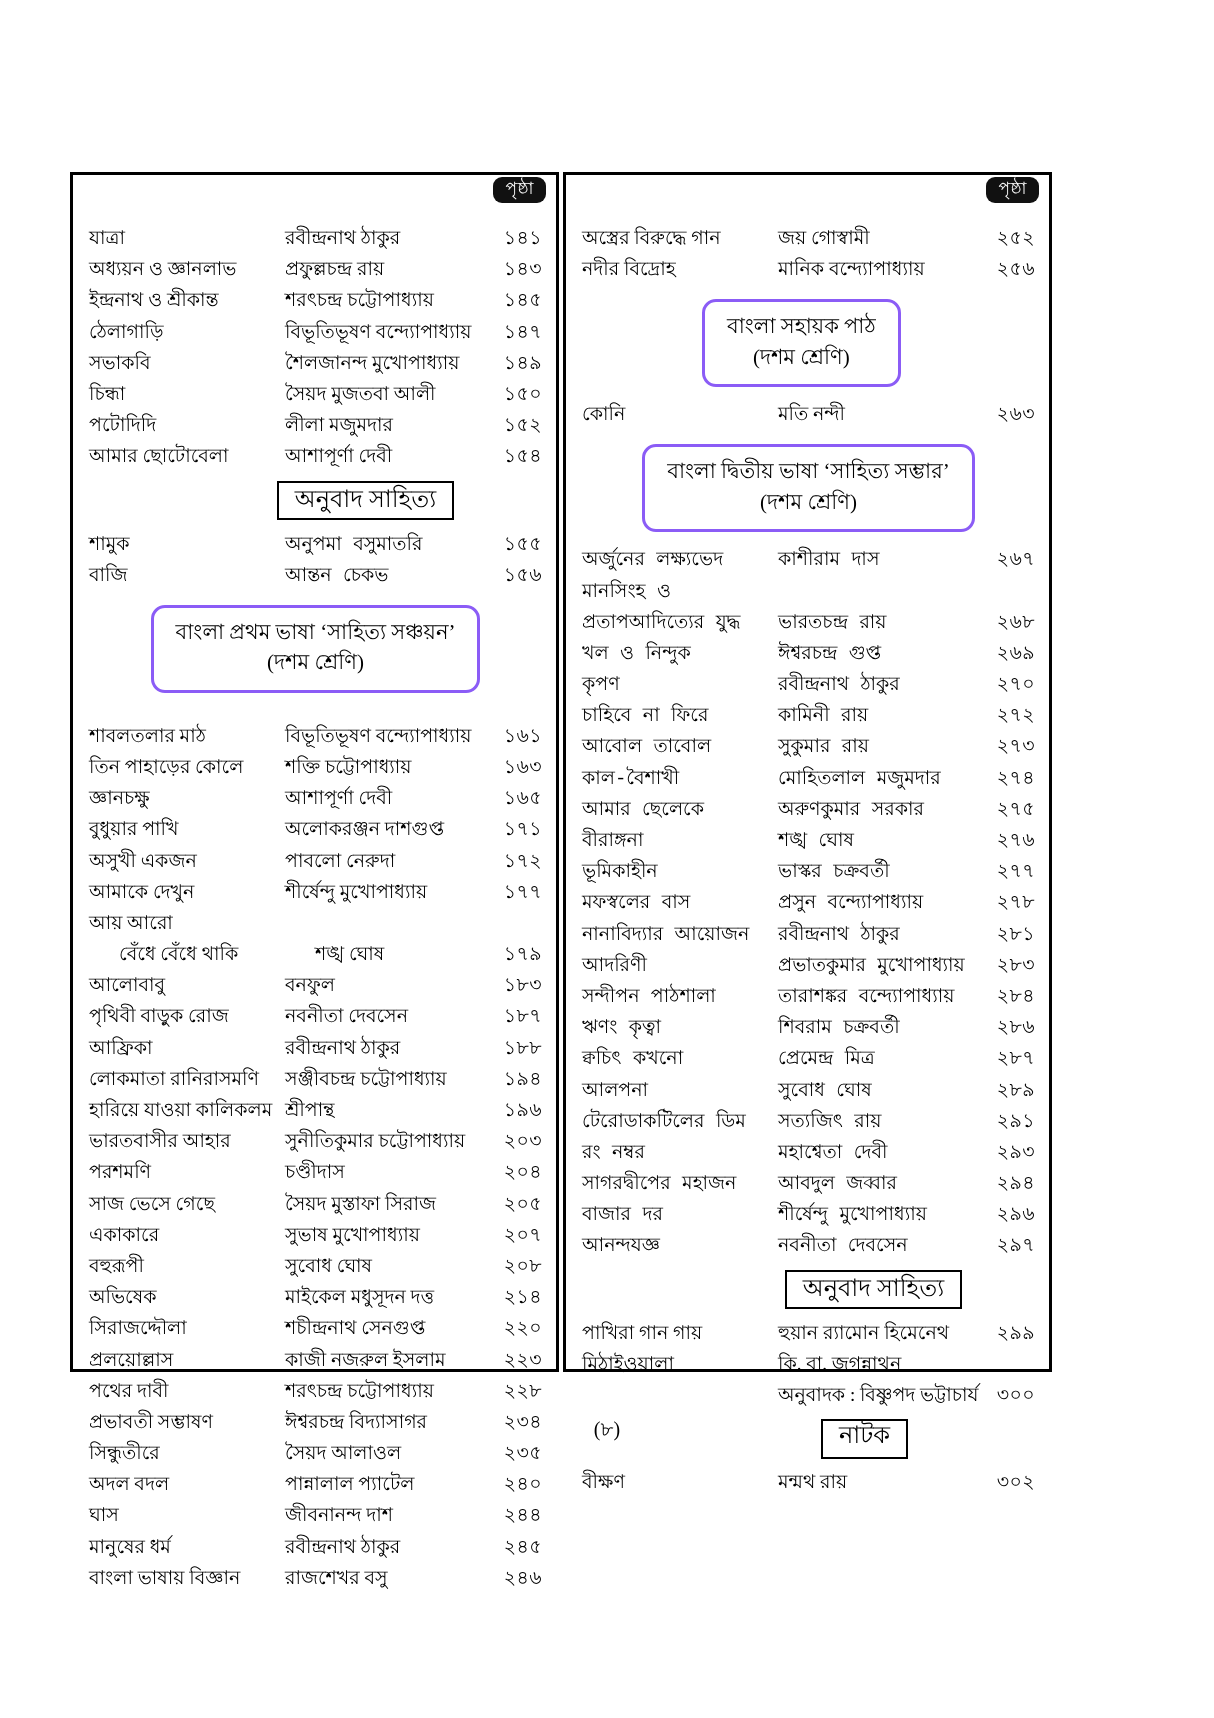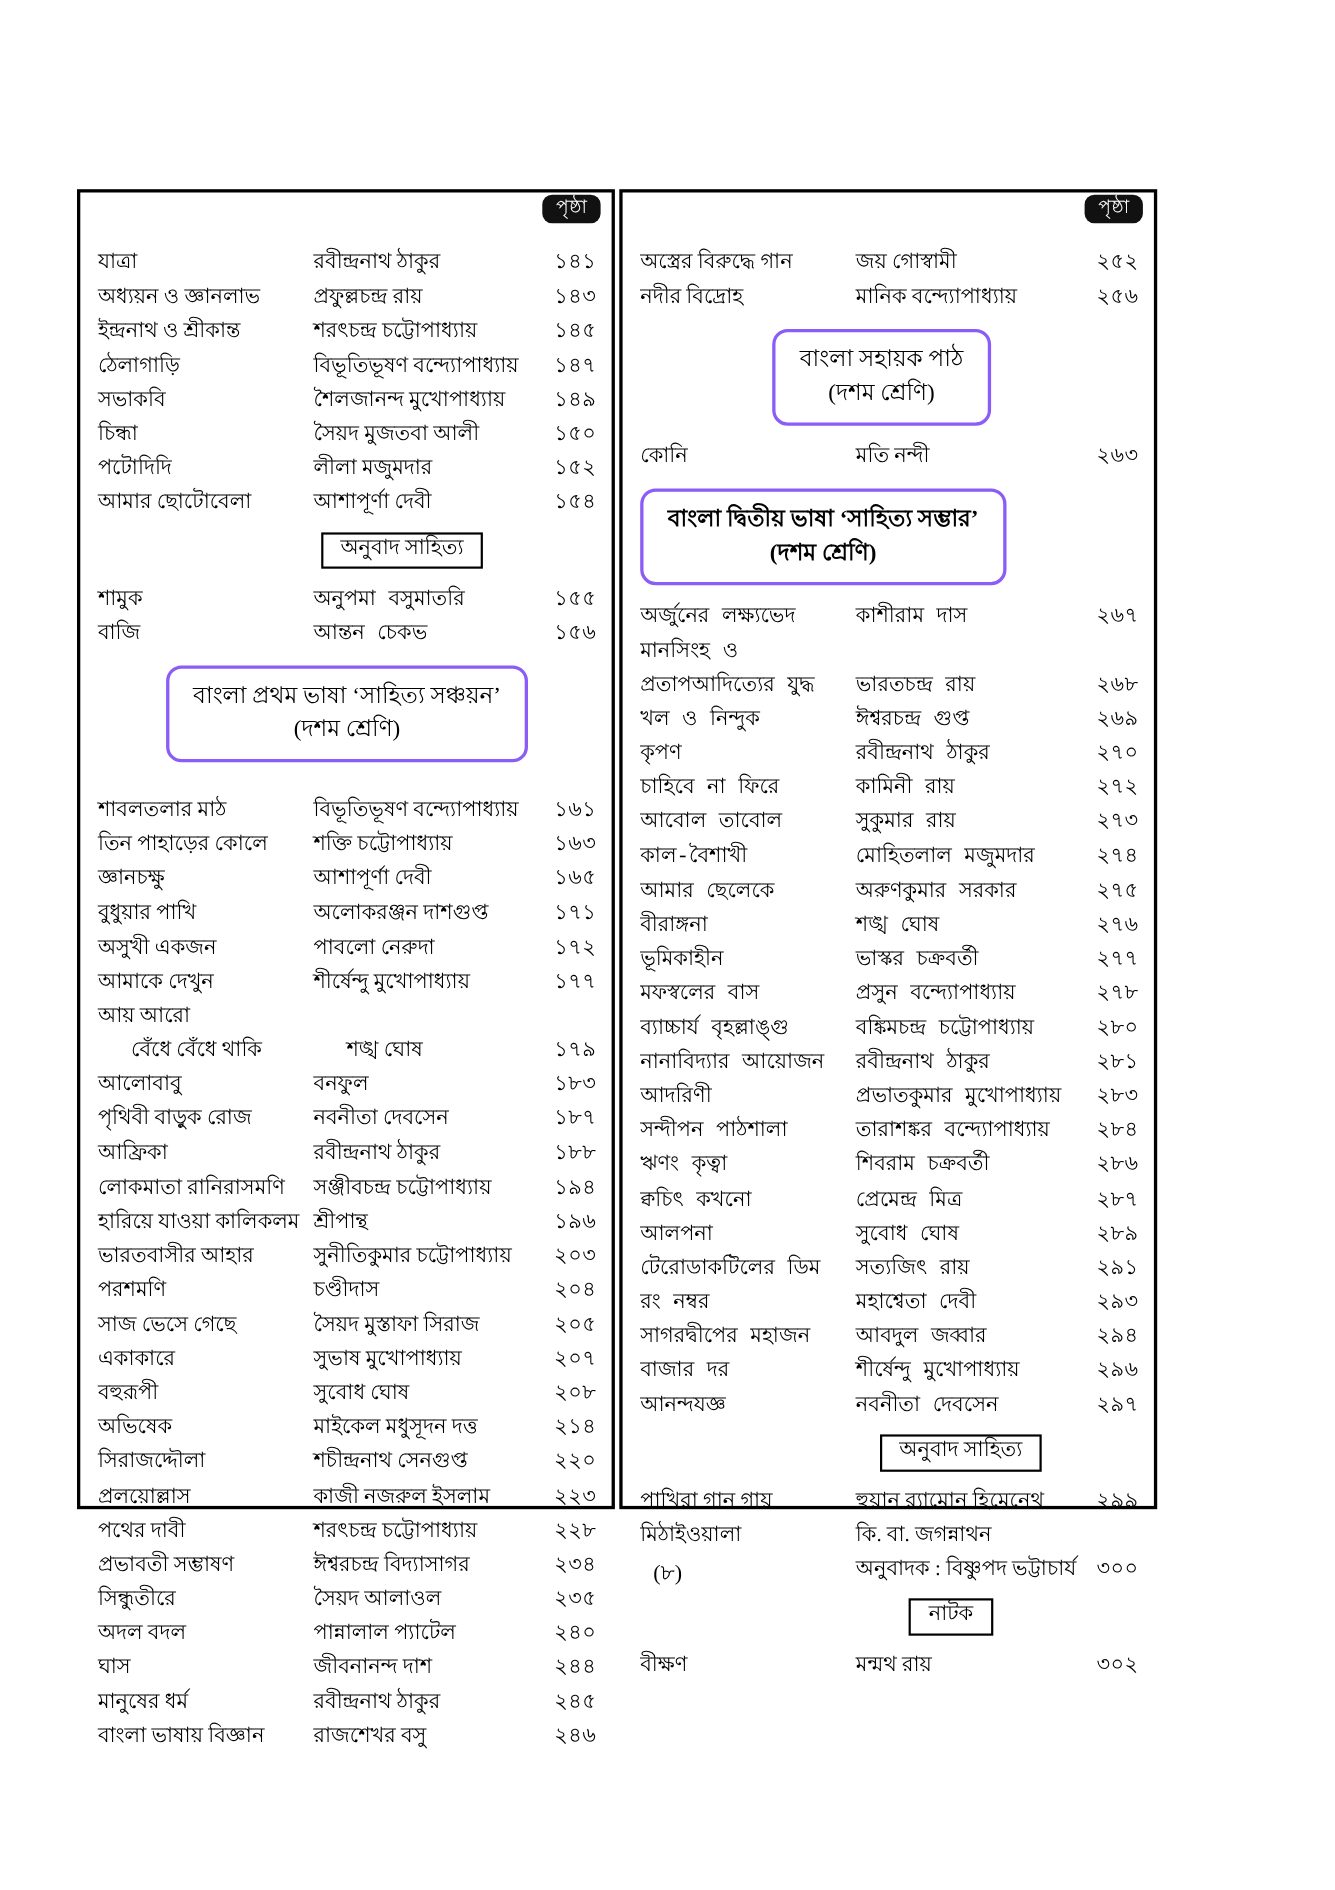--- a/index.html
+++ b/index.html
@@ -99,21 +99,21 @@
   
   .seclabel-wrap {
     display: flex;
     justify-content: center;
     height: 56px;
     align-items: center;
   }
   .seclabel {
     border: 2.5px solid #000;
     padding: 3px 16px 6px 16px;
-    font-size: 19px;
+    font-size: 24px;
     line-height: 1.1;
     background: #fff;
     
     margin-left: 90px;
   }
   .seclabel.centered { margin-left: 0; }
 
   
   .bookbox-wrap {
     display: flex;
@@ -384,21 +384,21 @@
                 <span class="l2">(দশম  শ্রেণি)</span>
               </div>
             </div>
             <div class="entries subsequent" style="margin-top: 0px;">
               <div class="row">
                 <span class="title">কোনি</span>
                 <span class="author">মতি নন্দী</span>
                 <span class="pg">২৬৩</span>
               </div>
             </div>
-            <div class="bookbox-wrap" style="justify-content: flex-start; font-weight: bold;">
+            <div class="bookbox-wrap" style="justify-content: center;">
               <div class="bookbox">
                 <span class="l1">বাংলা দ্বিতীয় ভাষা ‘সাহিত্য সম্ভার’</span>
                 <span class="l2">(দশম  শ্রেণি)</span>
               </div>
             </div>
             <div class="entries subsequent" style="margin-top: 0px; font-family: Liberation Mono, monospace;">
               <div class="row">
                 <span class="title">অর্জুনের লক্ষ্যভেদ</span>
                 <span class="author">কাশীরাম দাস</span>
                 <span class="pg">২৬৭</span>
@@ -452,25 +452,20 @@
                 <span class="title">ভূমিকাহীন</span>
                 <span class="author">ভাস্কর চক্রবর্তী</span>
                 <span class="pg">২৭৭</span>
               </div>
               <div class="row">
                 <span class="title">মফস্বলের বাস</span>
                 <span class="author">প্রসুন বন্দ্যোপাধ্যায়</span>
                 <span class="pg">২৭৮</span>
               </div>
               <div class="row">
-                <span class="title">ব্যাচ্চার্য বৃহল্লাঙ্গু</span>
-                <span class="author">বঙ্কিমচন্দ্র চট্টোপাধ্যায়</span>
-                <span class="pg">২৮০</span>
-              </div>
-              <div class="row">
                 <span class="title">নানাবিদ্যার আয়োজন</span>
                 <span class="author">রবীন্দ্রনাথ ঠাকুর</span>
                 <span class="pg">২৮১</span>
               </div>
               <div class="row">
                 <span class="title">আদরিণী</span>
                 <span class="author">প্রভাতকুমার মুখোপাধ্যায়</span>
                 <span class="pg">২৮৩</span>
               </div>
               <div class="row">

